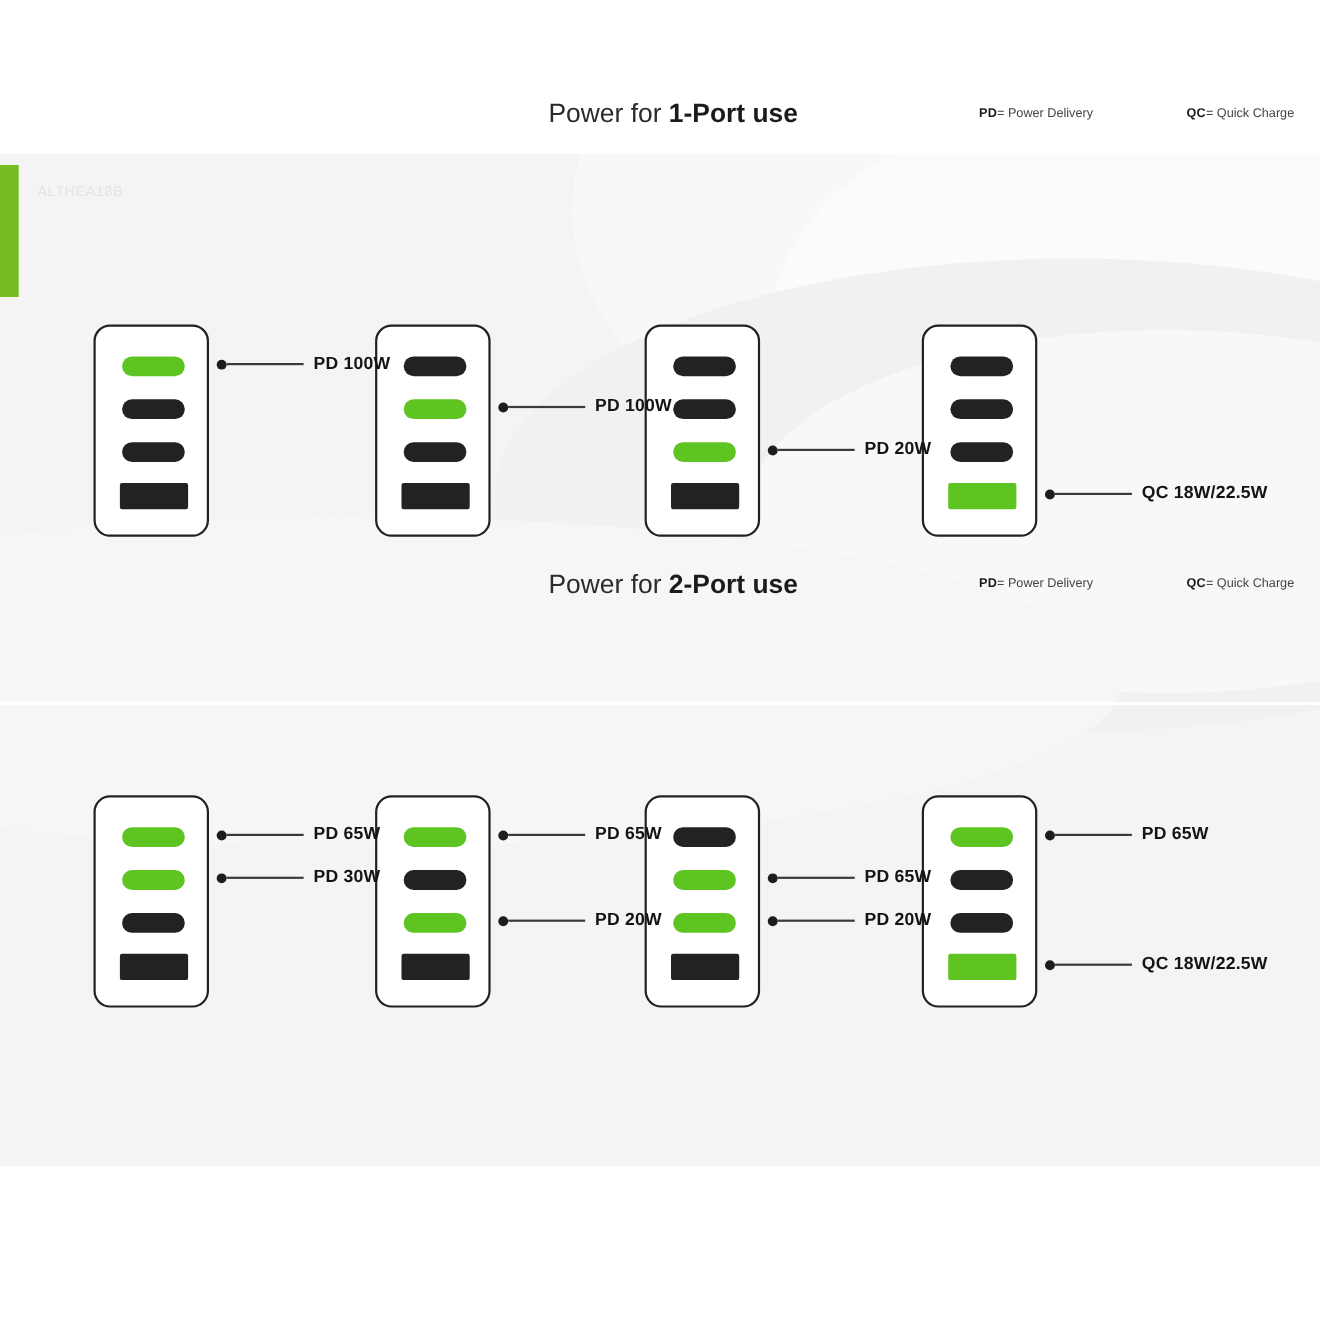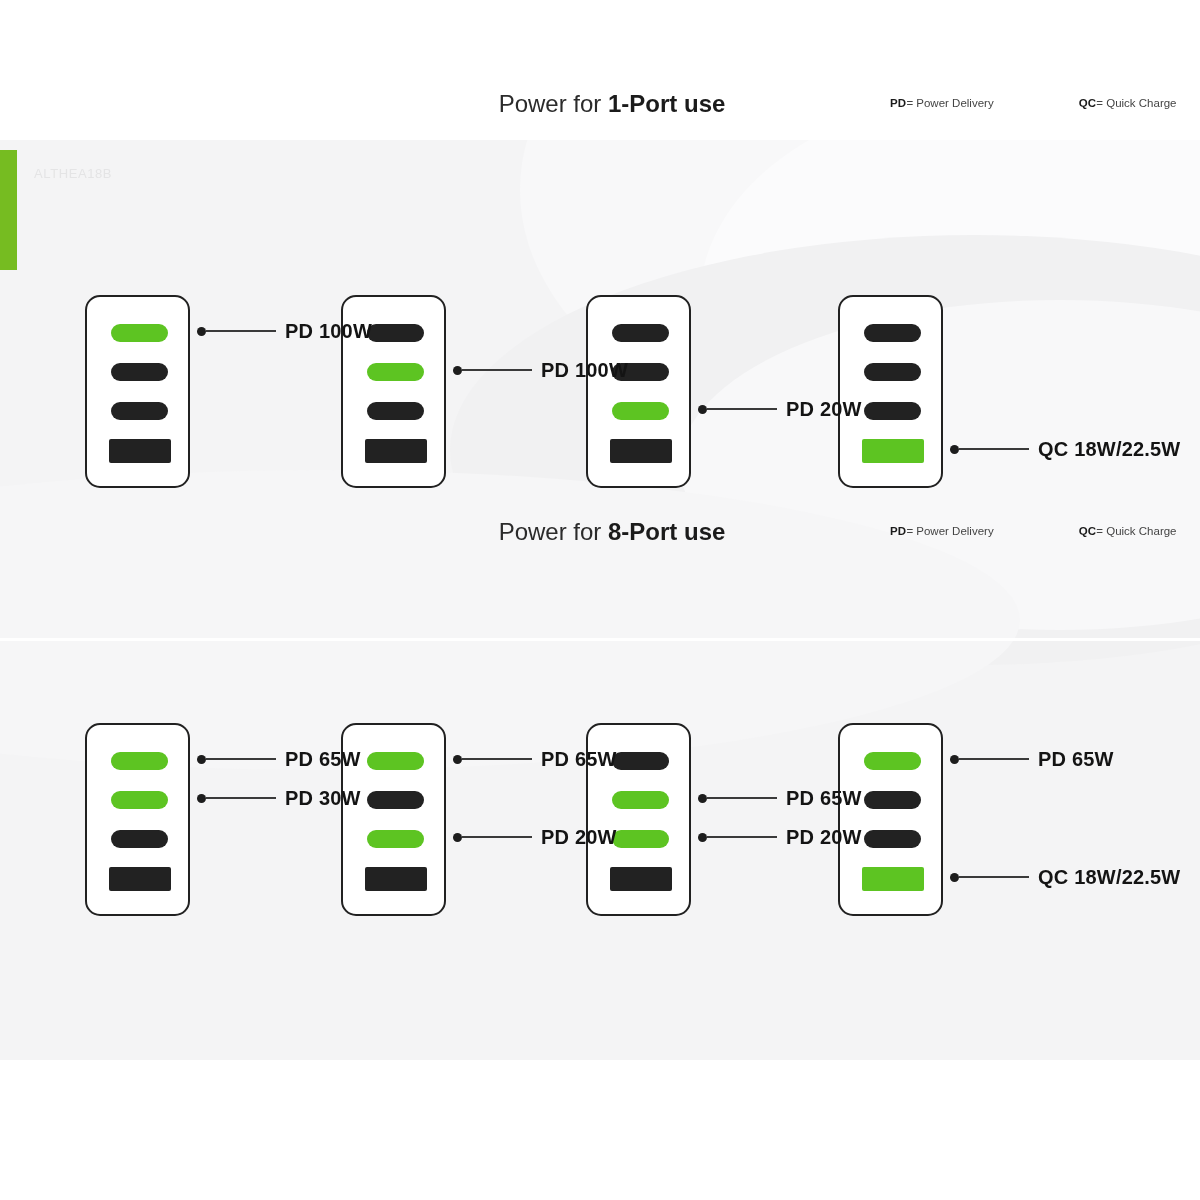--- a/index.html
+++ b/index.html
@@ -202,21 +202,21 @@
     border-radius: 50%;
     background: #1d1d1d;
     flex: 0 0 auto;
   }
   .callout-line {
     height: 1.5px;
     background: #3a3a3a;
     flex: 0 0 auto;
   }
   .callout-label {
-    font-size: 20px;
+    font-size: 16px;
     font-weight: 700;
     color: #141414;
     margin-left: 9px;
     letter-spacing: 0.2px;
   }
 </style>
 </head>
 <body>
 
 <div id="root">
@@ -297,21 +297,21 @@
             </div>
             <div class="callout" style="left: 112px; top: 147px;">
               <span class="callout-dot"></span>
               <span class="callout-line" style="width: 70px;"></span>
               <span class="callout-label">QC 18W/22.5W</span>
             </div>
           </div>
         </div>
       </div>
       <div class="section s-two">
-        <div class="section-title"><span class="tl-pre">Power for </span><span class="tl-strong">8-Port use</span></div>
+        <div class="section-title"><span class="tl-pre">Power for </span><span class="tl-strong">2-Port use</span></div>
         <div class="legend">
           <div class="legend-item">
             <span class="legend-abbr">PD</span>
             <span class="legend-text">= Power Delivery</span>
           </div>
           <div class="legend-item">
             <span class="legend-abbr">QC</span>
             <span class="legend-text">= Quick Charge</span>
           </div>
         </div>

